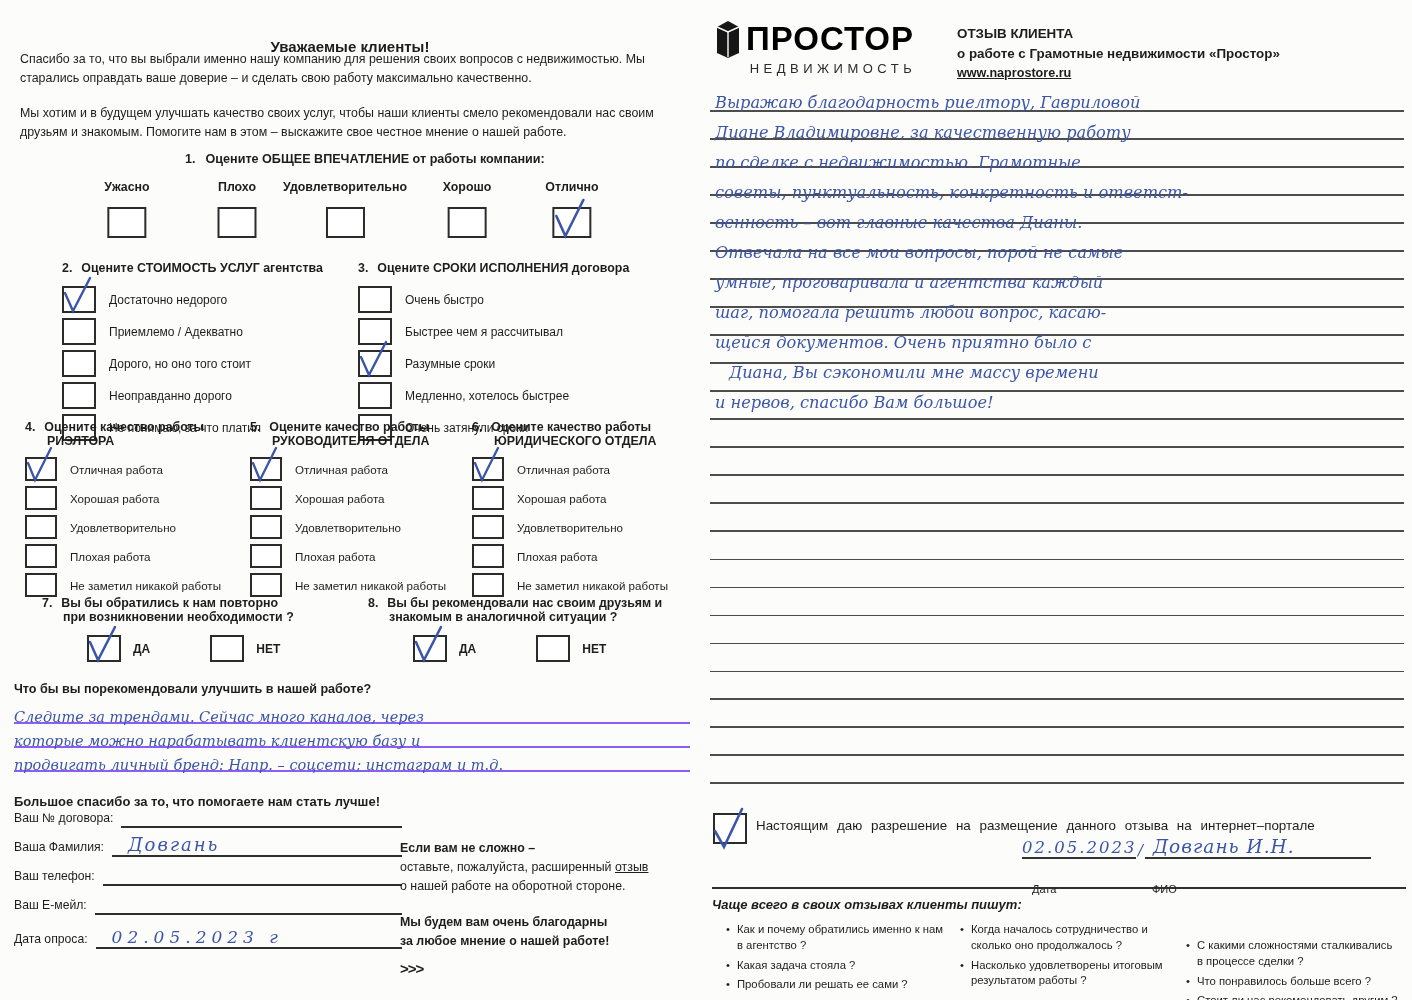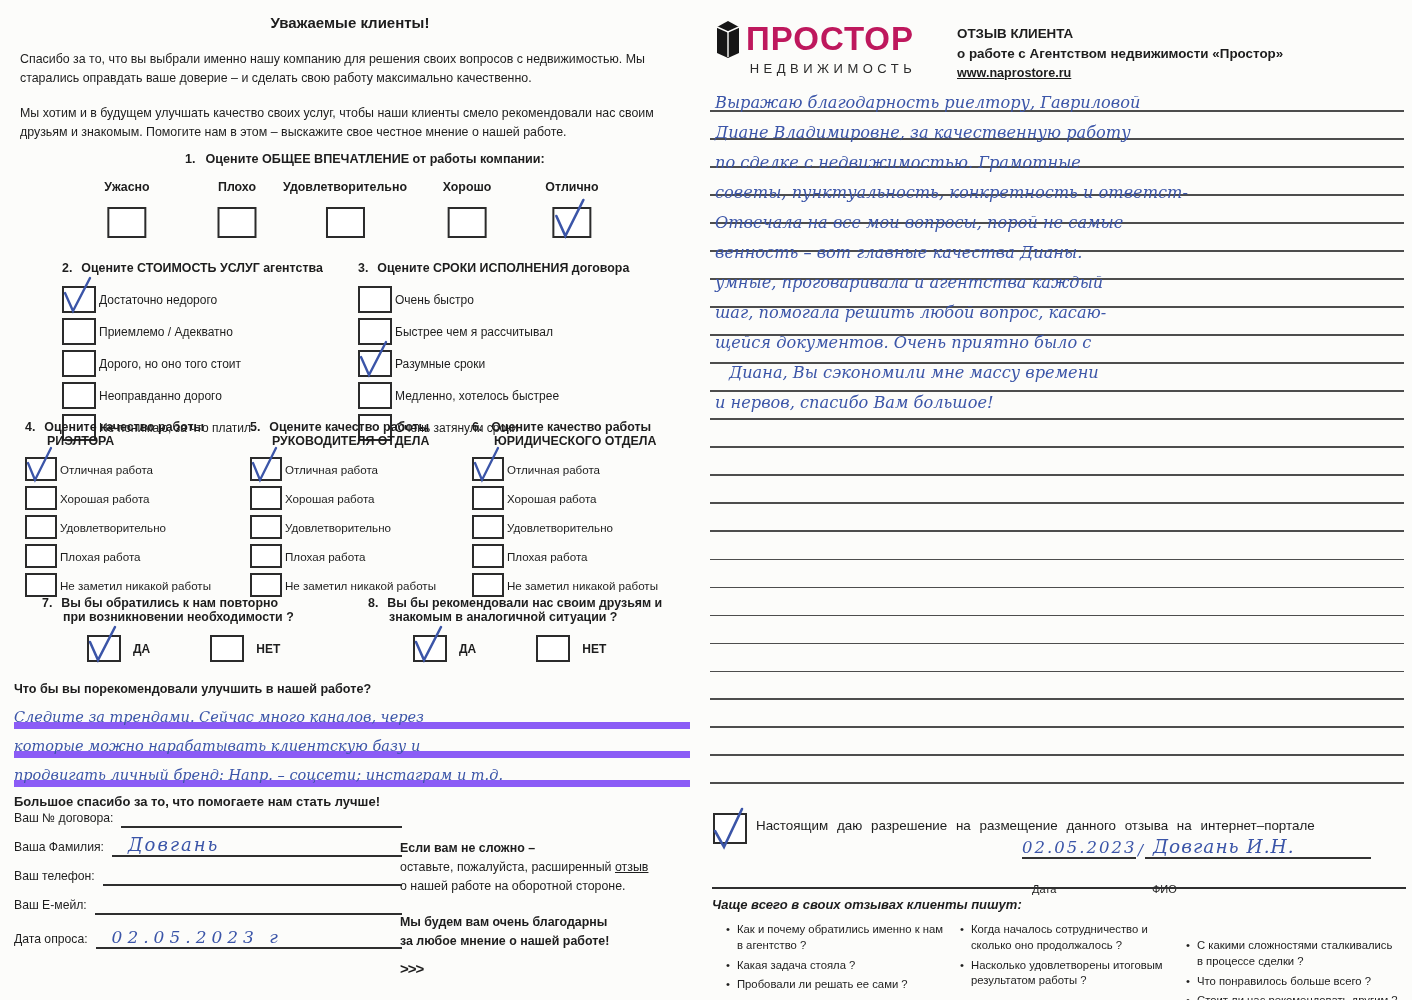--- a/index.html
+++ b/index.html
@@ -1,59 +1,59 @@
 <!DOCTYPE html>
 <html><head>
 <meta charset="utf-8">
 <style>
   html,body{margin:0;padding:0;background:#e9e9e7;}
   #page{position:relative;width:1412px;height:1000px;background:#fcfcfa;
         font-family:"Liberation Sans",sans-serif;color:#1d1d1d;overflow:hidden;}
   .abs{position:absolute;}
   .b{font-weight:bold;}
-  .ctr{text-align:center;}
+  .ctr{text-align:center;margin-top:24px;}
   .hw{font-family:"DejaVu Serif",serif;font-style:italic;color:#3b55a8;}
   
   .box{display:inline-block;width:30px;height:23px;border:2px solid #2b2b2b;background:#fff;
        position:relative;flex:none;}
   .box svg{position:absolute;left:-4px;top:-15px;overflow:visible;}
   .box.big{width:35px;height:27px;}
   .box.small{width:28px;height:20px;}
-  .opt{display:flex;align-items:center;gap:3px;margin-bottom:5px;}
+  .opt{display:flex;align-items:center;gap:13px;margin-bottom:5px;}
   .opt .lbl{font-size:12px;white-space:nowrap;}
   .qhead{font-size:12.4px;font-weight:bold;display:flex;gap:9px;white-space:nowrap;}
   
   .q1col{position:absolute;transform:translateX(-50%);display:flex;flex-direction:column;
          align-items:center;gap:13px;}
   .q1col .lbl{font-size:12.4px;font-weight:bold;white-space:nowrap;}
   
   .frow{display:flex;align-items:flex-end;height:29px;}
   .frow .flabel{font-size:12.2px;padding-bottom:3px;white-space:nowrap;}
   .frow .fline{flex:1;border-bottom:2px solid #2e2e2e;margin-left:8px;display:flex;
                align-items:flex-end;}
   .frow .fval{font-size:16px;padding:0 0 0 16px;white-space:nowrap;}
   .fval.date{font-size:17px;letter-spacing:5px;}
   
-  .iline{height:22px;border-bottom:7px solid #8b5cf6;display:flex;align-items:flex-end;
+  .iline{height:22px;border-bottom:2px solid #8b5cf6;display:flex;align-items:flex-end;
          overflow:visible;}
   .iline .hw{font-size:14.5px;white-space:nowrap;margin-bottom:-3px;}
   
   .ruled{background:repeating-linear-gradient(to bottom,
            transparent 0px,transparent 26.5px,#4d4d4d 26.5px,#4d4d4d 28px);}
   .rv-line{height:28px;display:flex;align-items:flex-end;padding:0 2px 2px 5px;}
   .rv-line .hw{font-size:16.2px;white-space:nowrap;}
   
   .aside{font-size:12.4px;line-height:1.55;}
   .aside .u{text-decoration:underline;}
   
   .fcol{font-size:11.3px;line-height:1.4;}
   .fitem{display:flex;gap:7px;margin-bottom:4px;}
   .fitem::before{content:"•";flex:none;}
   
-  .brand{font-size:33px;font-weight:900;letter-spacing:1px;color:#be185d;white-space:nowrap;}
+  .brand{font-size:33px;font-weight:900;letter-spacing:1px;color:#000000;white-space:nowrap;}
   .brand-sub{font-size:13px;letter-spacing:4.5px;color:#2b2b2b;margin-top:1px;text-align:center;}
   .rheader{font-size:13.4px;font-weight:bold;line-height:1.5;}
   .rheader .url{font-size:12.6px;text-decoration:underline;}
   .divline{background:#2f2f2f;height:2px;}
   .siglab{font-size:11px;color:#222;margin-top:15px;}
 </style>
 </head>
 <body>
 
 <div id="page">
@@ -377,42 +377,42 @@
         <path d="M3 9 L14 14 L25 9" stroke="#fcfcfa" stroke-width="1.4" fill="none"></path>
         <path d="M14 14 L14 39" stroke="#fcfcfa" stroke-width="1.4"></path>
       </svg>
       <span class="brand">ПРОСТОР</span>
     </div>
     <div class="brand-sub">НЕДВИЖИМОСТЬ</div>
   </div>
 
   <div class="abs rheader" style="left:957px;top:24px;width:440px;">
     <div>ОТЗЫВ КЛИЕНТА</div>
-    <div>о работе с Агентством недвижимости «Простор»</div>
+    <div>о работе с Грамотные недвижимости «Простор»</div>
     <div class="url">www.naprostore.ru</div>
   </div>
 
   <div class="abs ruled" style="left:710px;top:84px;width:694px;height:700px;">
     <div class="rv-line">
         <span class="hw">Выражаю благодарность риелтору, Гавриловой</span>
       </div>
     <div class="rv-line">
         <span class="hw">Диане Владимировне, за качественную работу</span>
       </div>
     <div class="rv-line">
         <span class="hw">по сделке с недвижимостью. Грамотные</span>
       </div>
     <div class="rv-line">
         <span class="hw">советы, пунктуальность, конкретность и ответст-</span>
       </div>
     <div class="rv-line">
+        <span class="hw">венность – вот главные качества Дианы.</span>
+      </div>
+    <div class="rv-line">
         <span class="hw">Отвечала на все мои вопросы, порой не самые</span>
-      </div>
-    <div class="rv-line">
-        <span class="hw">венность – вот главные качества Дианы.</span>
       </div>
     <div class="rv-line">
         <span class="hw">умные, проговаривала и агентства каждый</span>
       </div>
     <div class="rv-line">
         <span class="hw">шаг, помогала решить любой вопрос, касаю-</span>
       </div>
     <div class="rv-line">
         <span class="hw">щейся документов. Очень приятно было с</span>
       </div>

